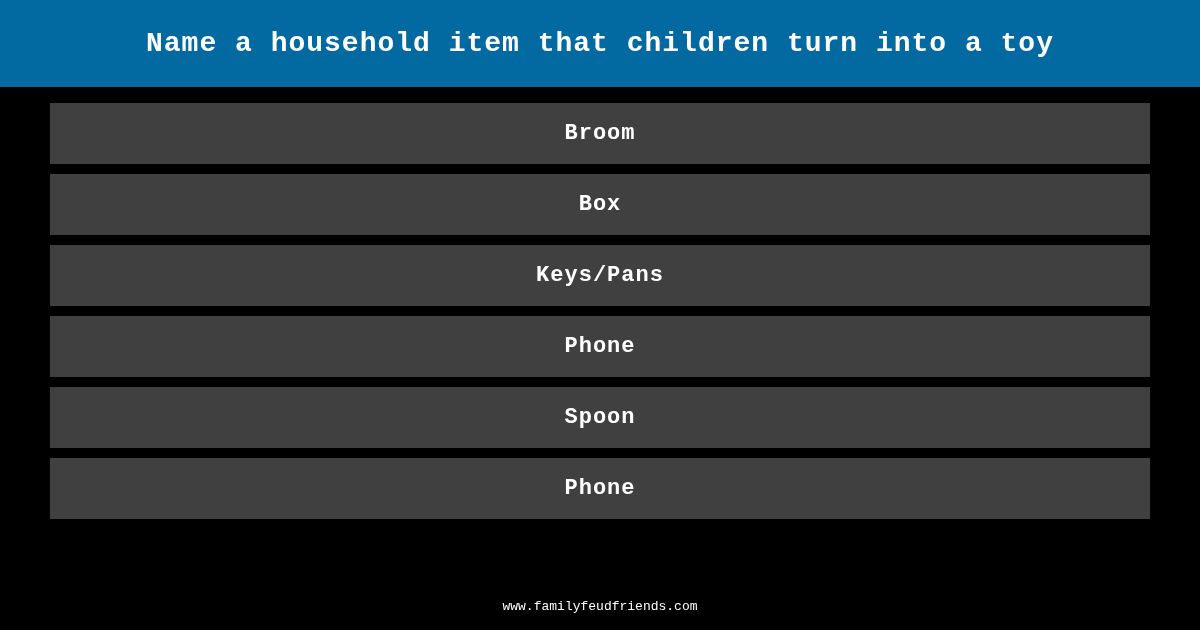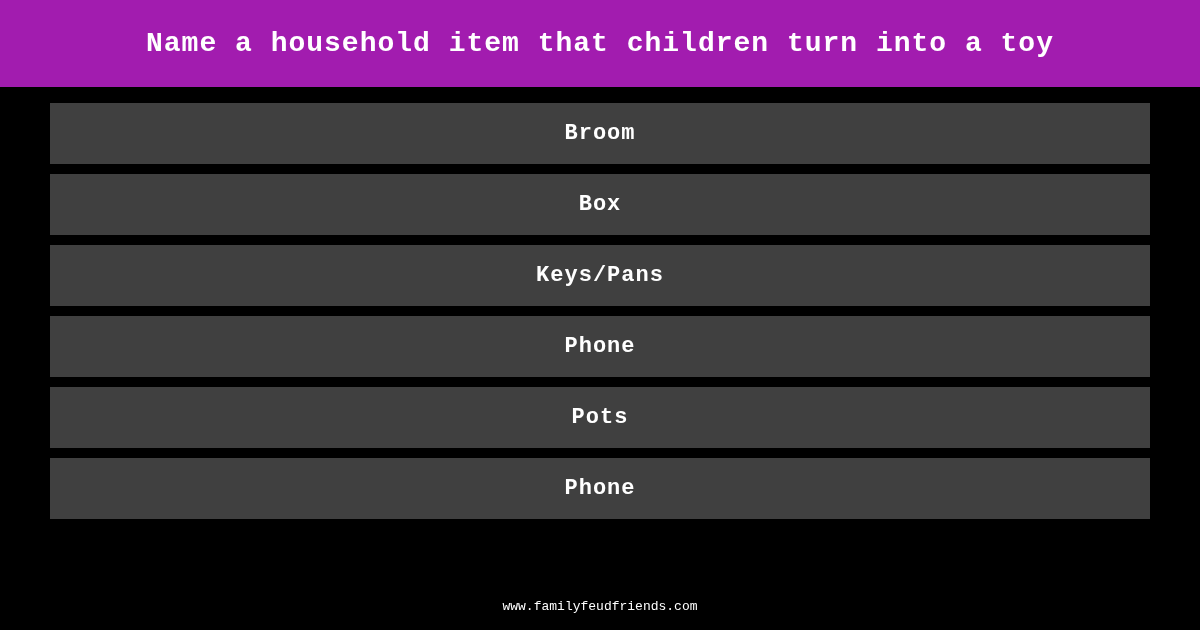--- a/index.html
+++ b/index.html
@@ -10,21 +10,21 @@
 
     body {
       width: 1200px;
       height: 630px;
       background-color: #000000;
       font-family: 'Courier New', Courier, monospace;
       overflow: hidden;
     }
 
     .header {
-      background-color: #a21caf;
+      background-color: #0369a1;
       width: 100%;
       padding: 28px 20px;
       text-align: center;
     }
 
     .header-title {
       color: #ffffff;
       font-size: 28px;
       font-weight: bold;
       letter-spacing: 1px;
@@ -79,17 +79,17 @@
   <div class="header-title">Name a household item that children turn into a toy</div>
 </div>
 
 <div class="divider"></div>
 
 <div class="answers-container">
   <div class="answer-row">Broom</div>
   <div class="answer-row">Box</div>
   <div class="answer-row">Keys/Pans</div>
   <div class="answer-row">Phone</div>
-  <div class="answer-row">Pots</div>
+  <div class="answer-row">Spoon</div>
   <div class="answer-row">Phone</div>
 </div>
 
 <div class="footer">www.familyfeudfriends.com</div>
 
 </body></html>

